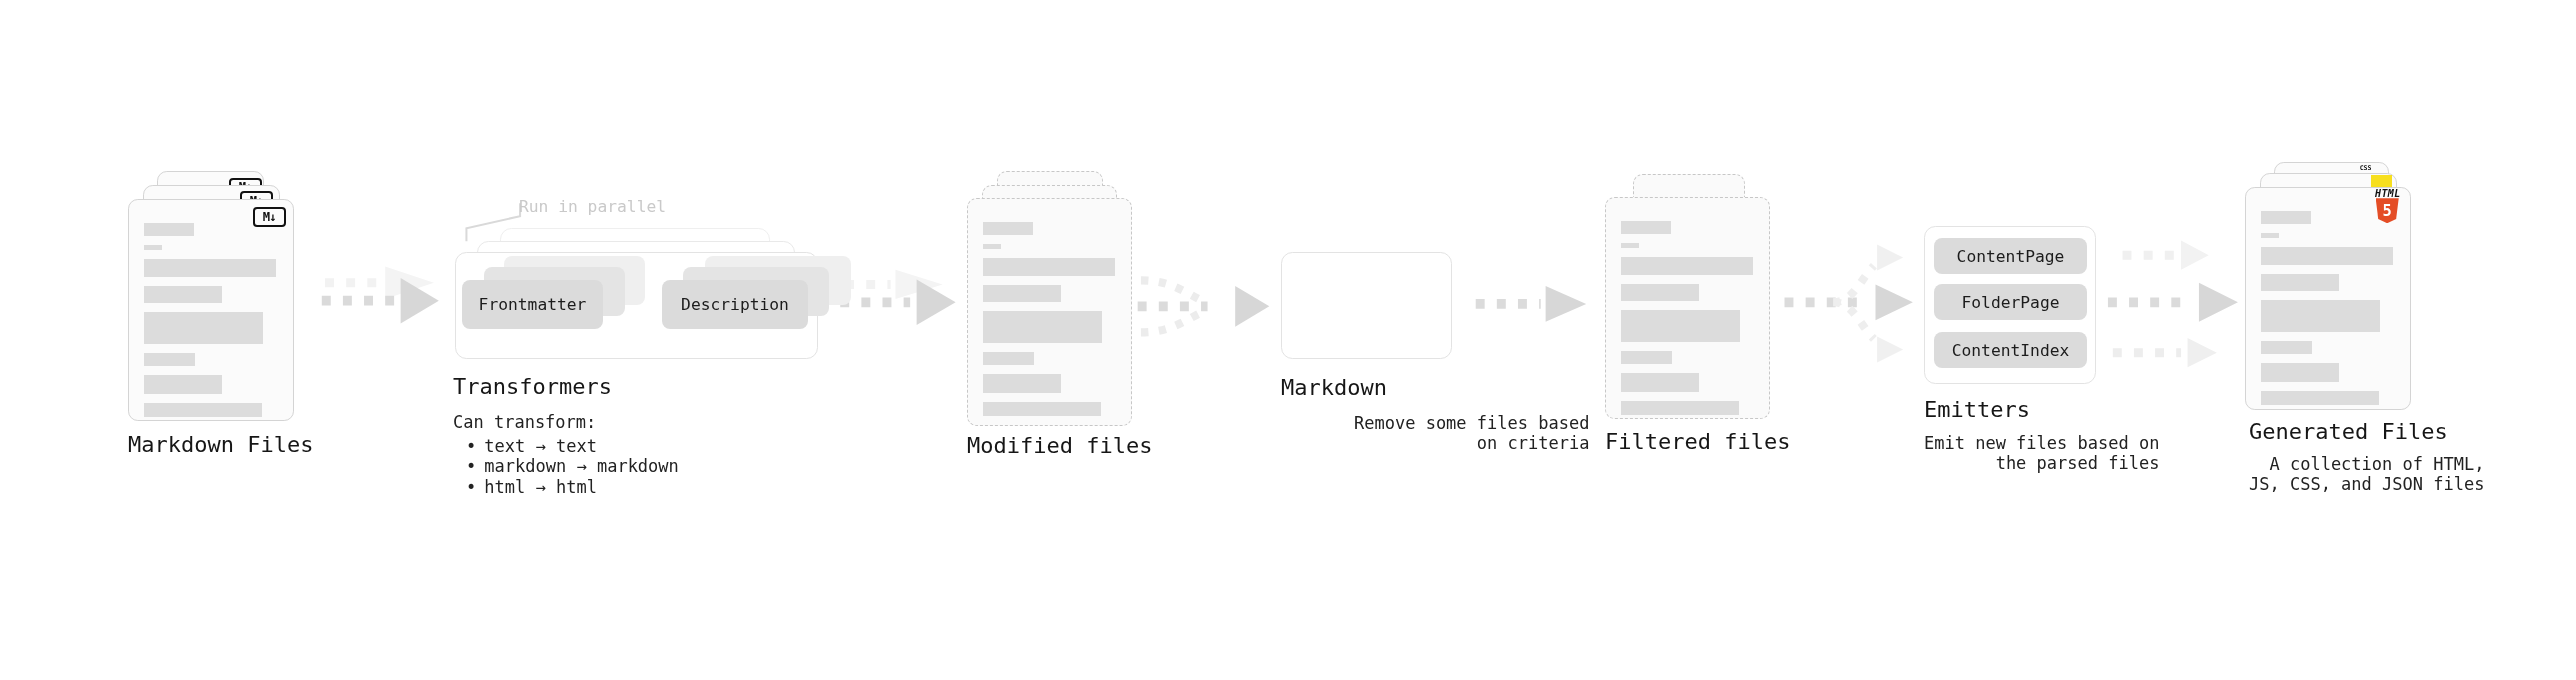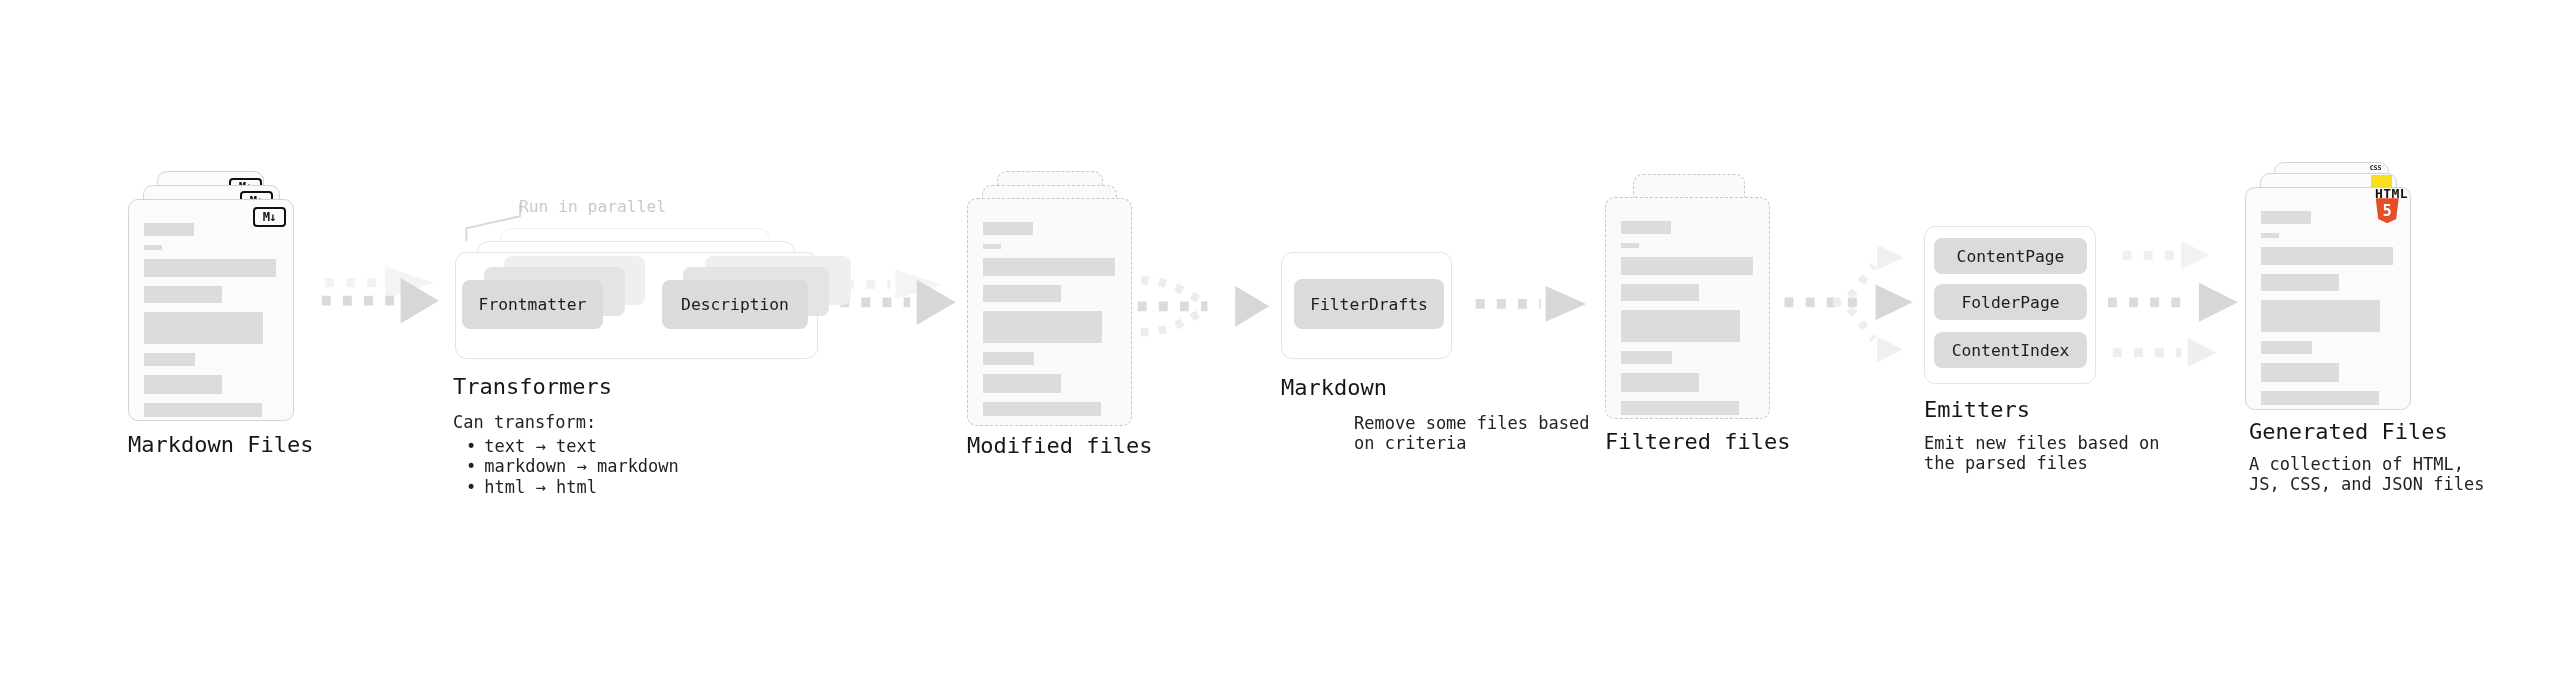--- a/index.html
+++ b/index.html
@@ -17,21 +17,21 @@
   .doc-bars{position:absolute;left:14.6px;top:23px;display:flex;flex-direction:column;gap:9px;}
   .bar{background:#dcdcdc;}
   
   .md-badge{
     position:absolute;width:32.5px;height:19.5px;border:2.4px solid #111;border-radius:4.1px;
     background:#fbfbfb;display:flex;align-items:center;justify-content:center;
     font-weight:bold;font-size:12.2px;color:#111;box-sizing:border-box;letter-spacing:-0.8px;
   }
   
   .html5-badge{position:absolute;width:24.4px;text-align:center;}
-  .html5-word{font-size:13px;font-weight:bold;color:#111;letter-spacing:0.4px;line-height:6.5px;}
+  .html5-word{font-size:10px;font-weight:bold;color:#111;letter-spacing:0.4px;line-height:6.5px;font-style:italic;}
   .html5-shield{
     width:23px;height:25px;margin:0.8px auto 0;background:#e44d26;
     clip-path:polygon(0 0,100% 0,89% 83%,50% 100%,11% 83%);
     display:flex;align-items:center;justify-content:center;
     color:#fff;font-size:15.4px;font-weight:bold;
   }
   .js-badge{position:absolute;width:21px;height:18px;background:#f7df1e;}
   .css-badge{position:absolute;width:21px;text-align:center;}
   .css-word{font-size:6.5px;font-weight:bold;color:#111;line-height:5.7px;}
   .css-bar{width:14.6px;height:2.4px;background:#2965f1;margin:0.8px auto 0;}
@@ -41,21 +41,21 @@
   .obox.l2{border-color:#efefef;}
   .pill{
     position:absolute;background:#dbdbdb;border-radius:8.1px;
     display:flex;align-items:center;justify-content:center;
     font-size:16.3px;color:#1c1c1c;
   }
   .pill.echo1{background:#e4e4e4;}
   .pill.echo2{background:#efefef;}
   
   .title{position:absolute;font-size:22px;font-weight:500;color:#161616;white-space:nowrap;}
-  .subtitle{position:absolute;font-size:17px;line-height:19.5px;color:#222;white-space:pre-line;}
+  .subtitle{position:absolute;font-size:17px;line-height:19.5px;color:#222;white-space:pre-line;text-align:right;}
   .bullets{position:absolute;font-size:17px;line-height:20.3px;color:#222;}
   .bullet-line{display:flex;gap:8.1px;white-space:nowrap;}
   .note{position:absolute;font-size:16.3px;color:#c9c9c9;white-space:nowrap;}
   .arrow-layer{position:absolute;left:0;top:0;pointer-events:none;}
 </style>
 </head>
 <body>
 
 <div class="canvas">
 
@@ -177,21 +177,20 @@
           <div class="bar" style="width: 119px; height: 32.5px;"></div>
           <div class="bar" style="width: 51px; height: 13px;"></div>
           <div class="bar" style="width: 78px; height: 18.7px;"></div>
           <div class="bar" style="width: 118px; height: 14px;"></div>
         </div>
     </div>
   </div>
   <div class="title" style="left:967px;top:433px">Modified files</div>
 
   <div class="obox" style="left:1281px;top:252px;width:171px;height:107px"></div>
-  <div class="pill" style="left:1294px;top:279px;width:150px;height:50px">FilterDrafts</div>
   <div class="title" style="left:1281px;top:375px">Markdown</div>
   <div class="subtitle" style="left:1354px;top:414px">Remove some files based
 on criteria</div>
 
   <div class="abs" style="left:1605px;top:174px;width:195px;height:260px">
     <div class="card dashed" style="left:28.4px;top:0;width:112px;height:49px"></div>
     <div class="card dashed" style="left:0;top:23px;width:165px;height:222px">
       <div class="doc-bars">
           <div class="bar" style="width: 50px; height: 13px;"></div>
           <div class="bar" style="width: 18px; height: 4.9px;"></div>
@@ -209,21 +208,21 @@
   <div class="obox" style="left:1924px;top:226px;width:172px;height:158px"></div>
   <div class="pill" style="left:1934px;top:238px;width:153px;height:36px">ContentPage</div>
   <div class="pill" style="left:1934px;top:284px;width:153px;height:36px">FolderPage</div>
   <div class="pill" style="left:1934px;top:332px;width:153px;height:36px">ContentIndex</div>
   <div class="title" style="left:1924px;top:397px">Emitters</div>
   <div class="subtitle" style="left:1924px;top:434px">Emit new files based on
 the parsed files</div>
 
   <div class="abs" style="left:2245px;top:159px;width:211px;height:268px">
     <div class="card" style="left:29px;top:3.3px;width:115px;height:57px"></div>
-    <div class="css-badge" style="left:120px;top:7.3px">
+    <div class="css-badge" style="left:110px;top:7.3px">
       <div class="css-word">CSS</div>
       <div class="css-bar"></div>
     </div>
     <div class="card" style="left:14.6px;top:14px;width:137px;height:57px"></div>
     <div class="js-badge" style="left:126px;top:16.3px"></div>
     <div class="card" style="left:0;top:28px;width:166px;height:223px">
       <div class="doc-bars">
           <div class="bar" style="width: 50px; height: 13px;"></div>
           <div class="bar" style="width: 18px; height: 4.9px;"></div>
           <div class="bar" style="width: 132px; height: 18px;"></div>

